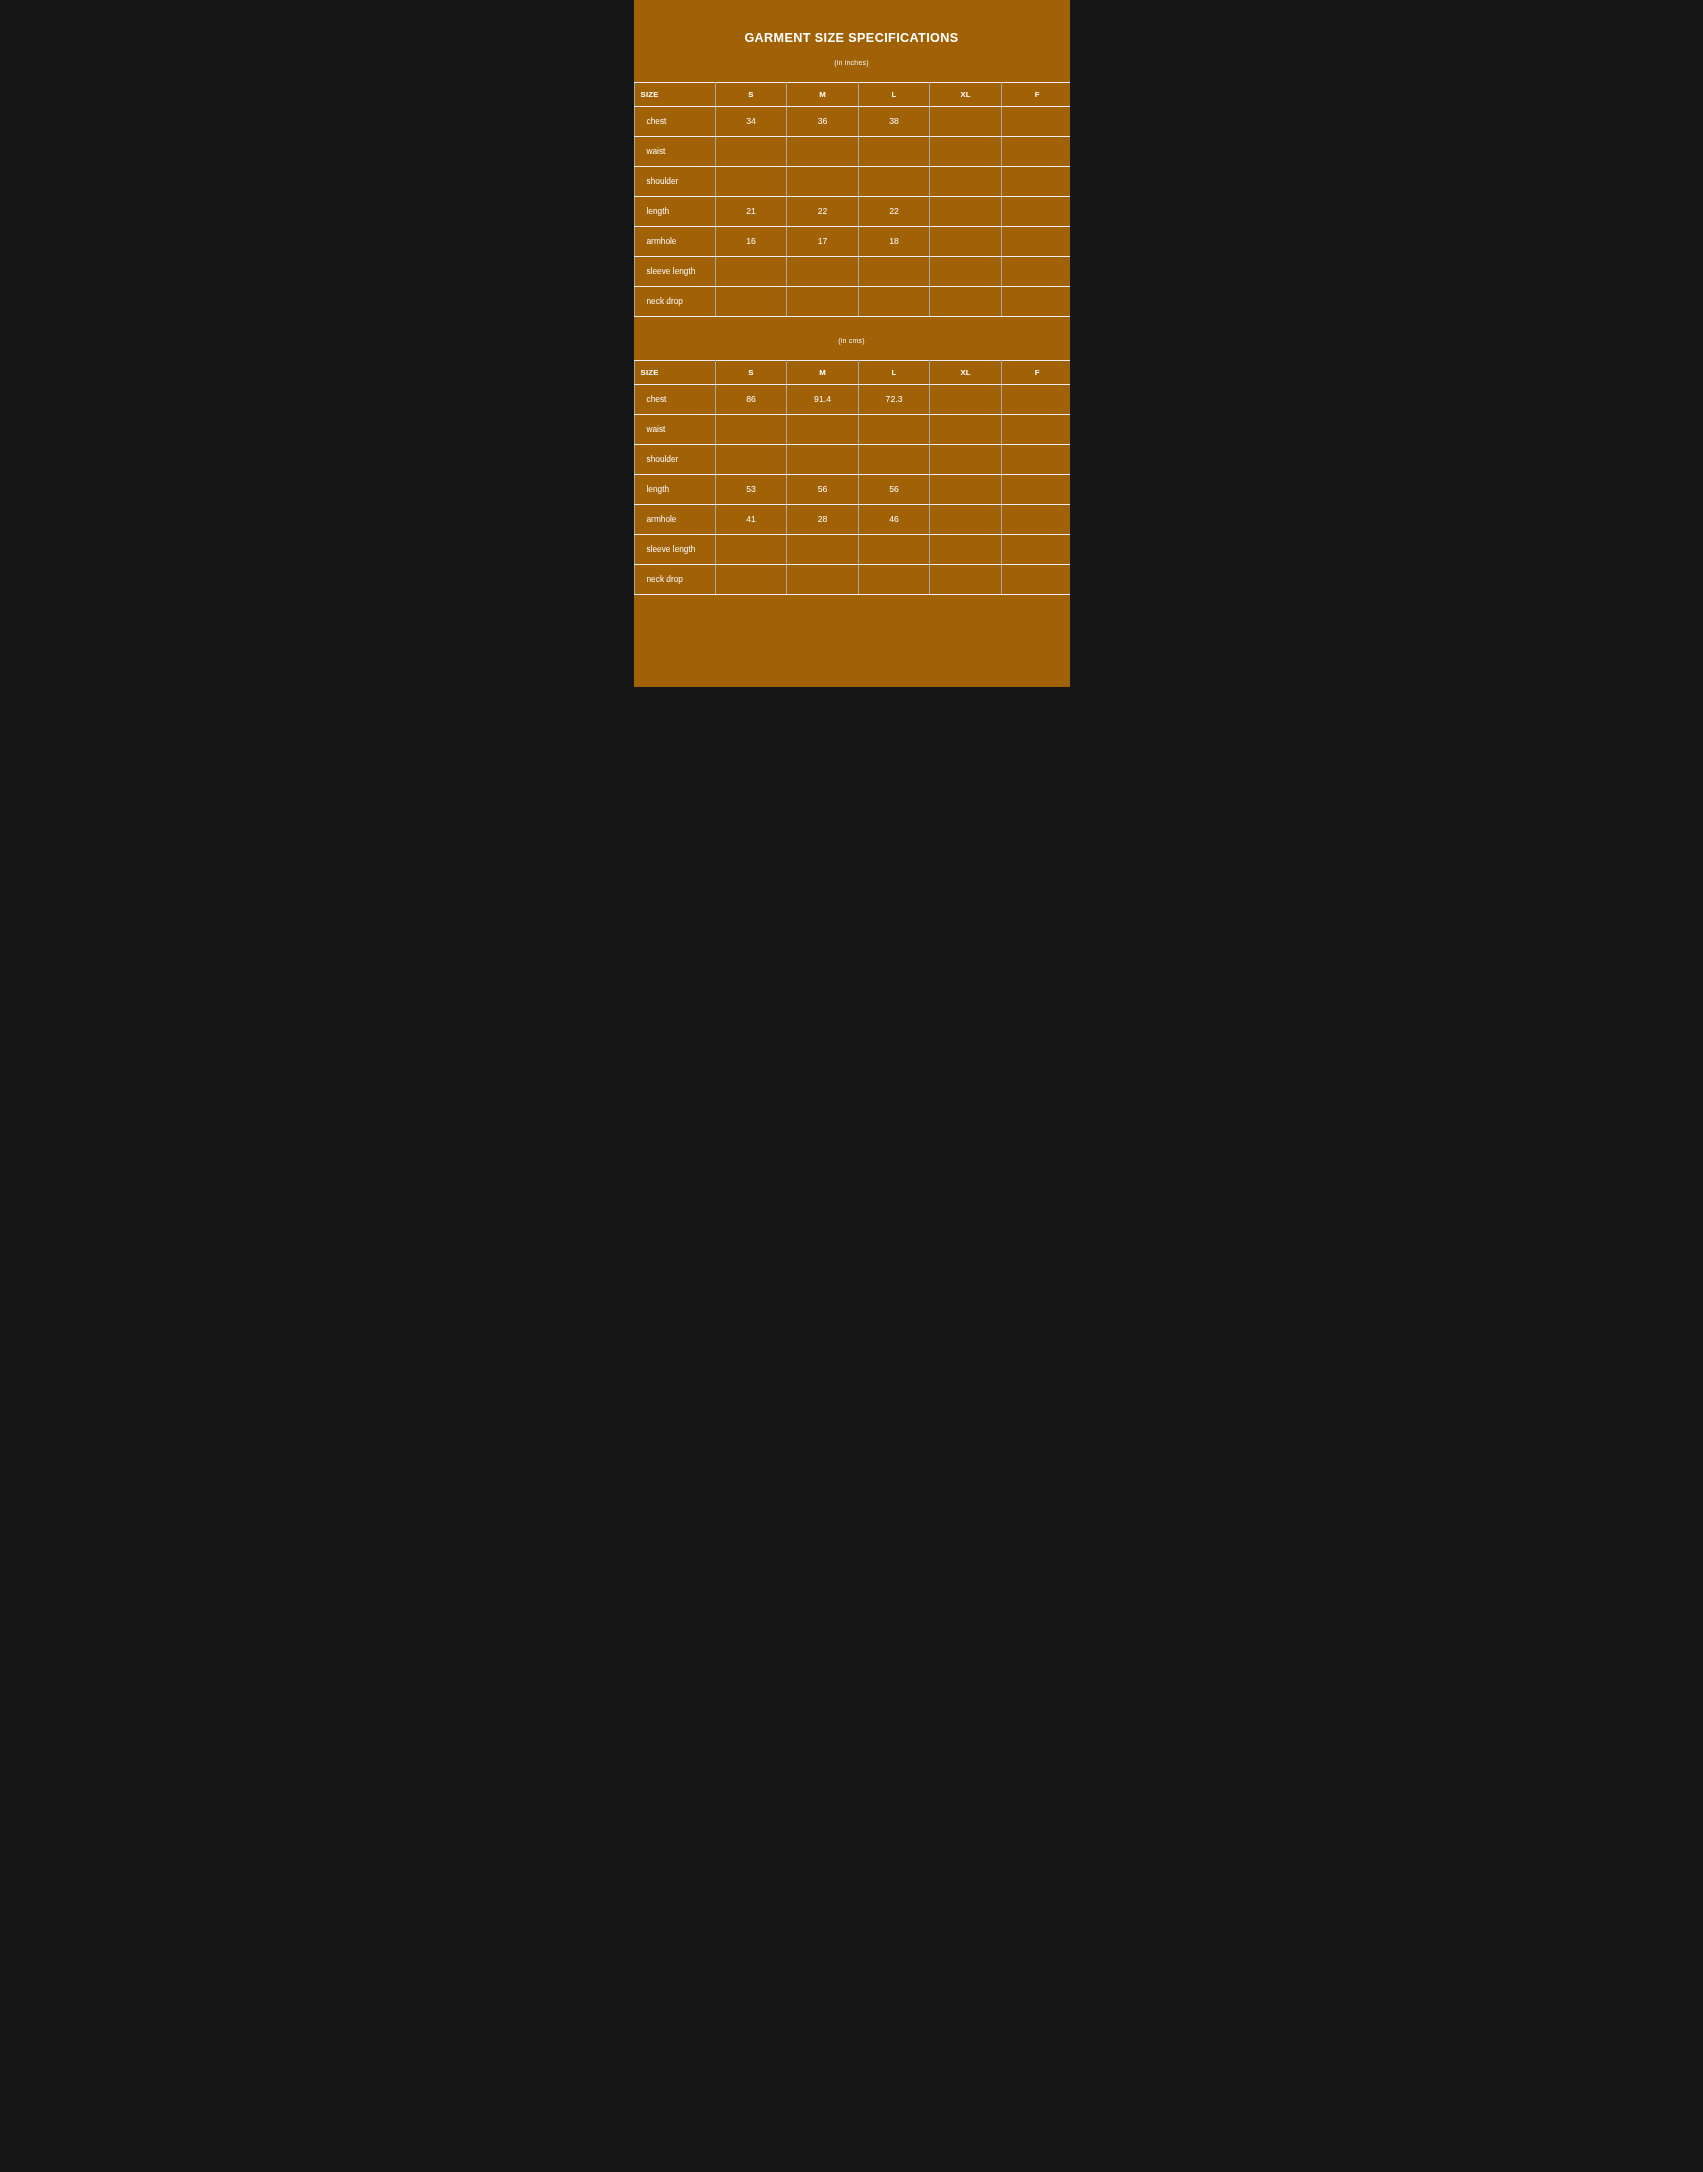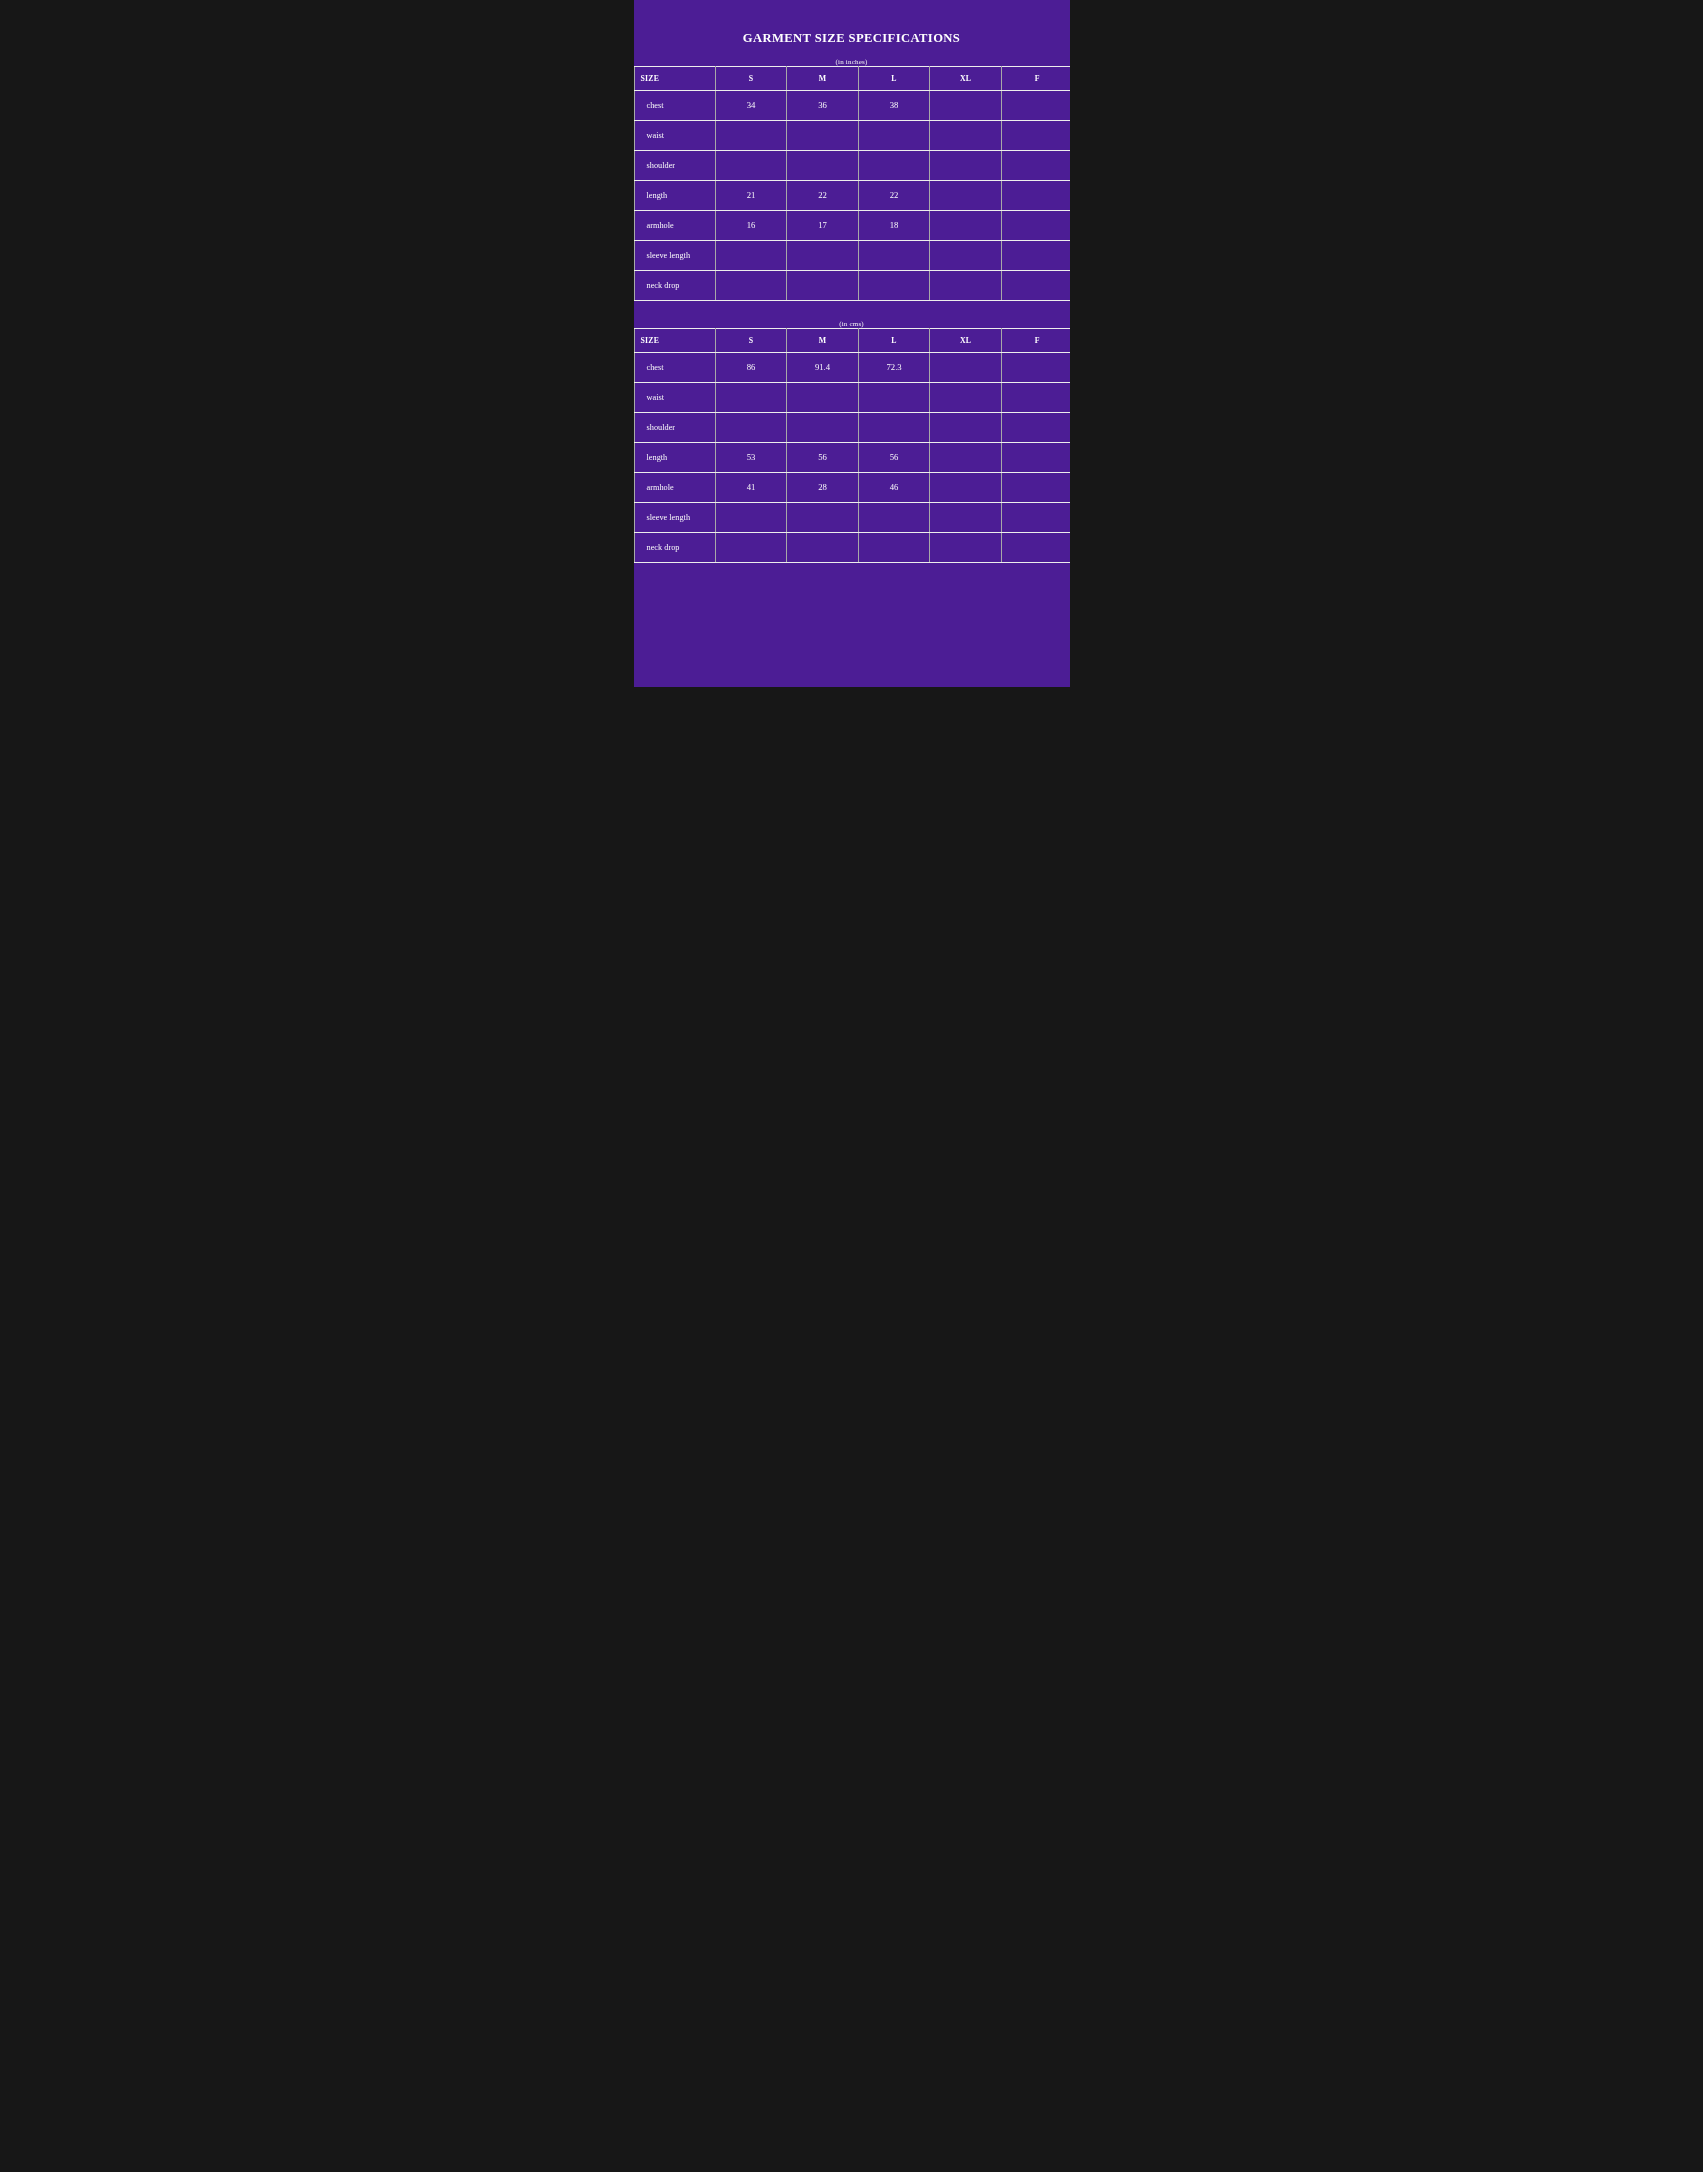--- a/index.html
+++ b/index.html
@@ -1,22 +1,22 @@
 <!DOCTYPE html>
 <html style="font-size:7px"><head>
 <meta charset="utf-8">
 <style>
   html,body{margin:0;padding:0;background:#171717;}
   .page{
     width:436px;
     min-height:687px;
     margin:0 auto;
-    background:#4c1d95;
+    background:#a16207;
     color:#fdfdfd;
-    font-family:Liberation Serif, serif;
+    font-family:Liberation Sans, sans-serif;
     overflow:hidden;
   }
   .title{
     margin:32px 0 0 0;
     text-align:center;
     font-size:12.6px;
     line-height:1;
     font-weight:700;
     letter-spacing:0.4px;
     color:#ffffff;
@@ -26,21 +26,21 @@
     font-size:7px;
     line-height:1;
     letter-spacing:0.2px;
     color:#f2f2f2;
     font-weight:400;
   }
   .unit-inches{margin-top:14px;}
   .unit-cms{margin-top:20px;}
   table.size-table{
     width:440px;
-    margin:0 auto;
+    margin:16px auto;
     border-collapse:collapse;
     table-layout:fixed;
   }
   .table-inches{margin-top:16.5px;}
   .table-cms{margin-top:15px;}
   col.label-col{width:18.5%;}
   col.size-col{width:16.3%;}
   .size-table th,
   .size-table td{
     border-top:0.4px solid #ededed;

